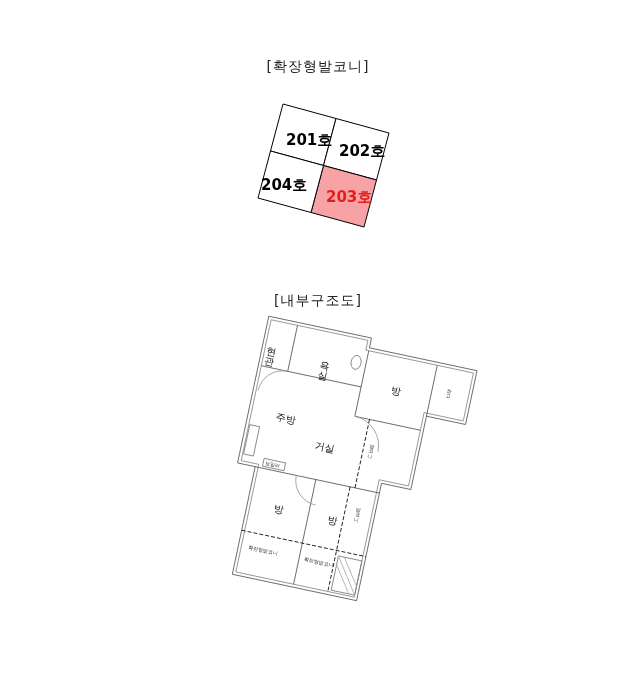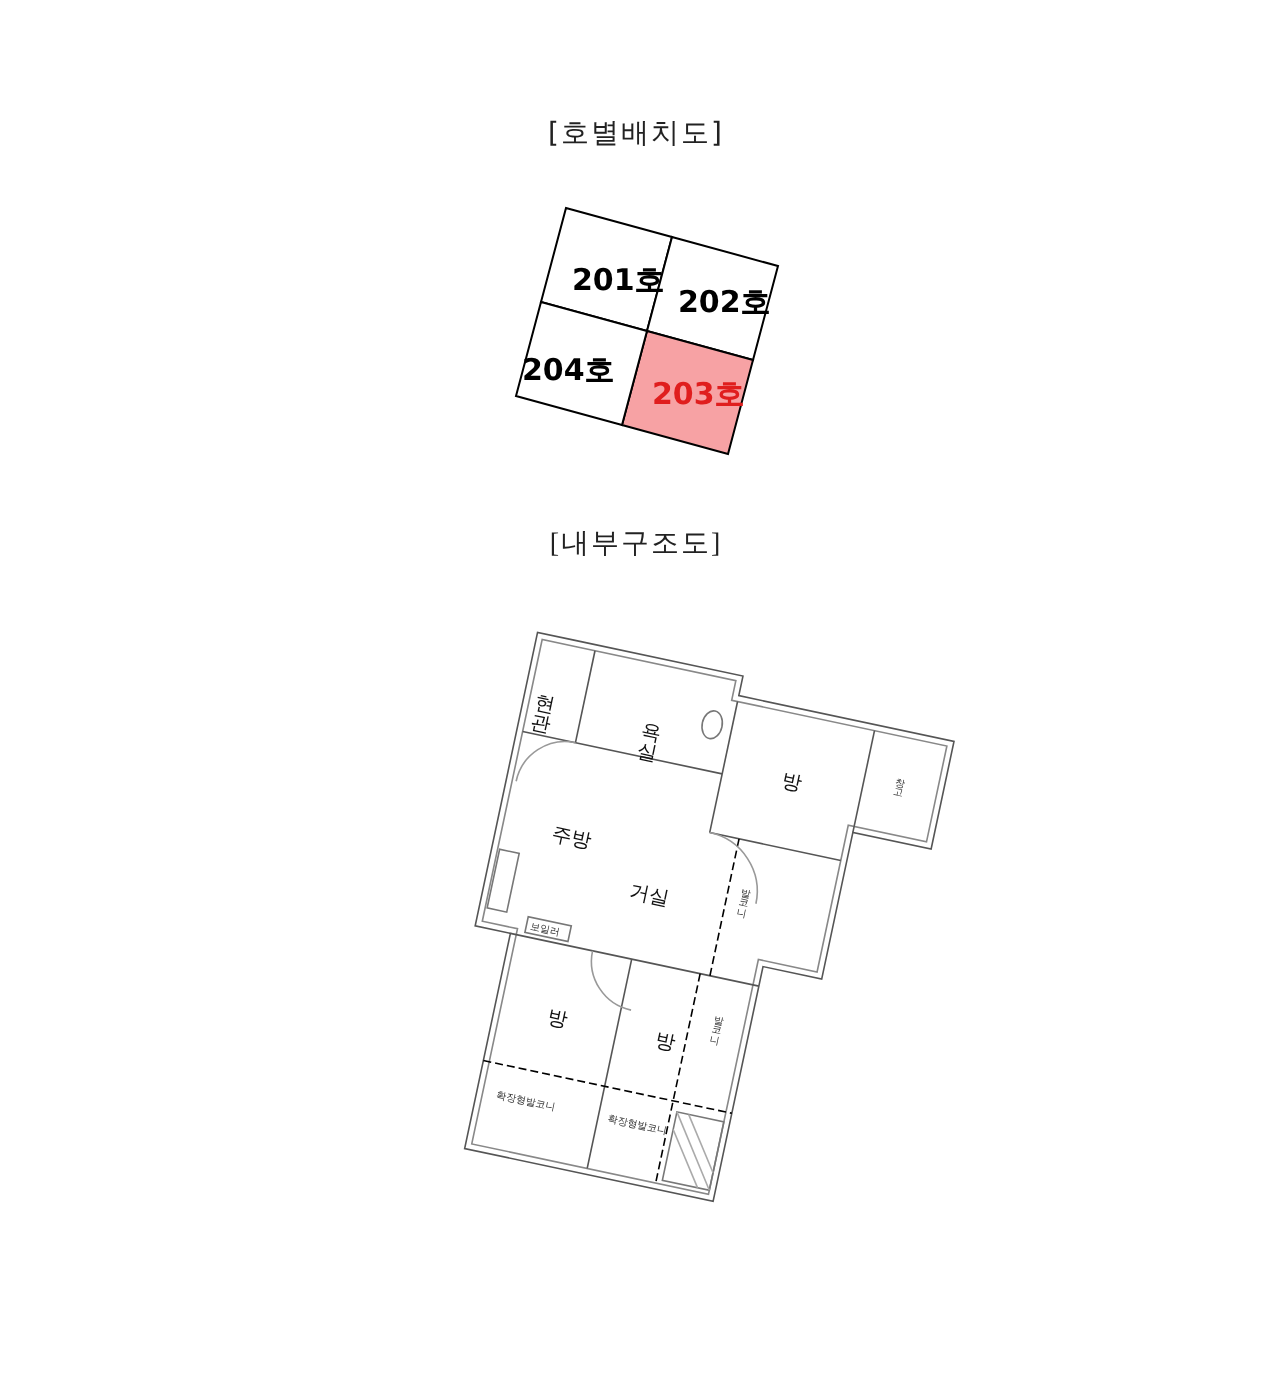--- a/index.html
+++ b/index.html
@@ -6,37 +6,37 @@
   body{width:636px;height:700px;position:relative;overflow:hidden;font-family:"DejaVu Sans","Liberation Sans",sans-serif;}
   .title{position:absolute;left:0;width:636px;text-align:center;font-size:14px;color:#222;letter-spacing:1px;}
   svg{position:absolute;left:0;top:0;}
   .unit-label{font-family:"DejaVu Sans",sans-serif;font-weight:bold;font-size:15px;}
   .room-label{font-family:"DejaVu Sans",sans-serif;font-size:10px;fill:#111;}
   .tiny-label{font-family:"DejaVu Sans",sans-serif;font-size:5px;fill:#333;}
 </style>
 </head>
 <body>
 
-<div class="title" style="top:58px;">[호별배치도]</div>
+<div class="title" style="top:58px;">[확장형발코니]</div>
 
 <svg width="636" height="700" viewBox="0 0 636 700">
 
   <g>
     <polygon points="283,104 336,118.5 323.5,165.5 270.5,151" fill="#fff" stroke="#000" stroke-width="1"></polygon>
     <polygon points="336,118.5 389,133 376.5,180 323.5,165.5" fill="#fff" stroke="#000" stroke-width="1"></polygon>
     <polygon points="323.5,165.5 376.5,180 364,227 311,212.5" fill="#f7a2a4" stroke="#000" stroke-width="1"></polygon>
     <polygon points="270.5,151 323.5,165.5 311,212.5 258,198" fill="#fff" stroke="#000" stroke-width="1"></polygon>
     <text class="unit-label" x="286" y="145" fill="#000">201호</text>
     <text class="unit-label" x="339" y="156" fill="#000">202호</text>
     <text class="unit-label" x="326" y="202" fill="#e01e1e">203호</text>
     <text class="unit-label" x="261" y="190" fill="#000">204호</text>
   </g>
 </svg>
 
-<div class="title" style="top:263px;font-family:Liberation Serif, serif;">[내부구조도]</div>
+<div class="title" style="top:292px;">[내부구조도]</div>
 
 <svg width="636" height="700" viewBox="0 0 636 700">
   <g transform="rotate(12 320 460)" stroke="#555" fill="none" stroke-width="0.8">
 
     <g>
       <path d="M258,330 L345,330 L345,340 L455,340 L455,395 L415,395 L415,470 L385,470 L385,590 L258,590 L258,480 L240,480 L240,330 Z"></path>
       <path d="M261,333 L342,333 L342,343 L452,343 L452,392 L412,392 L412,467 L382,467 L382,587 L261,587 L261,477 L243,477 L243,333 Z" stroke="#888"></path>
     </g>
 
     <g>

